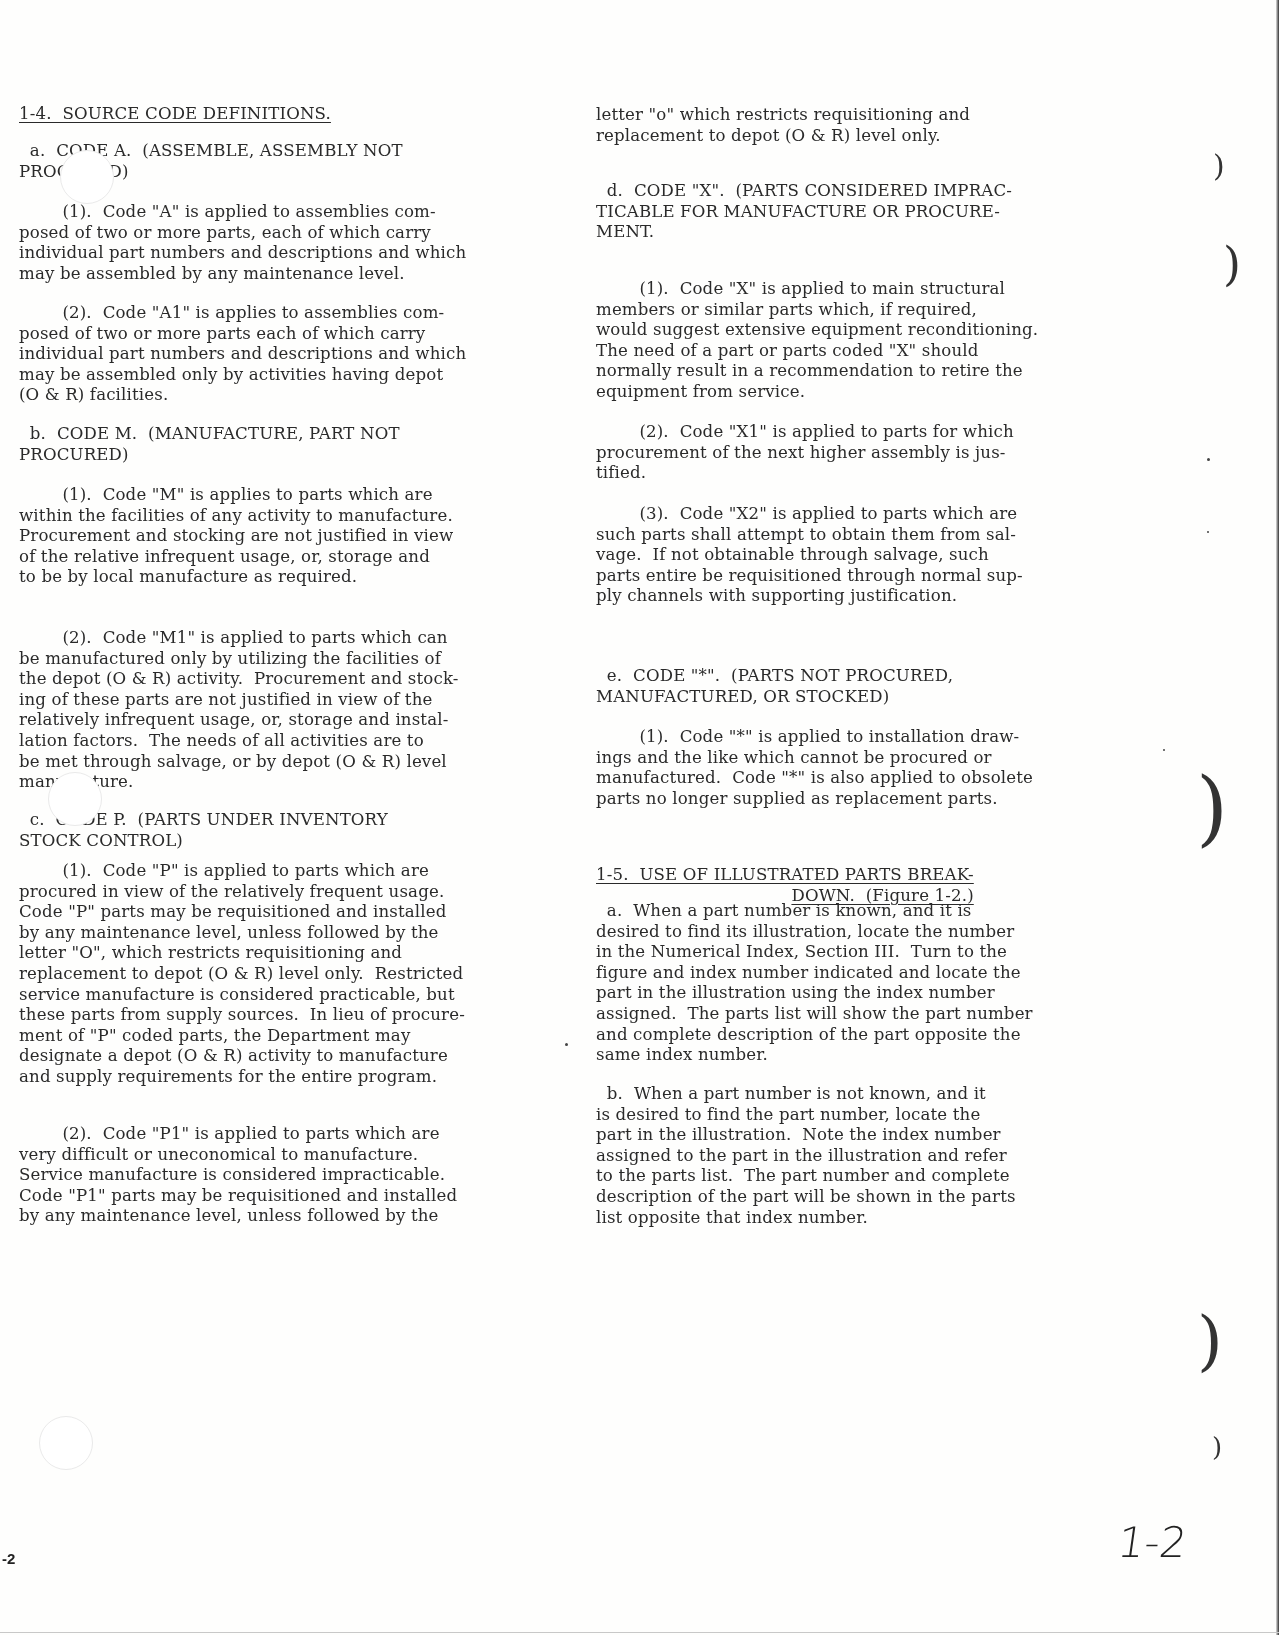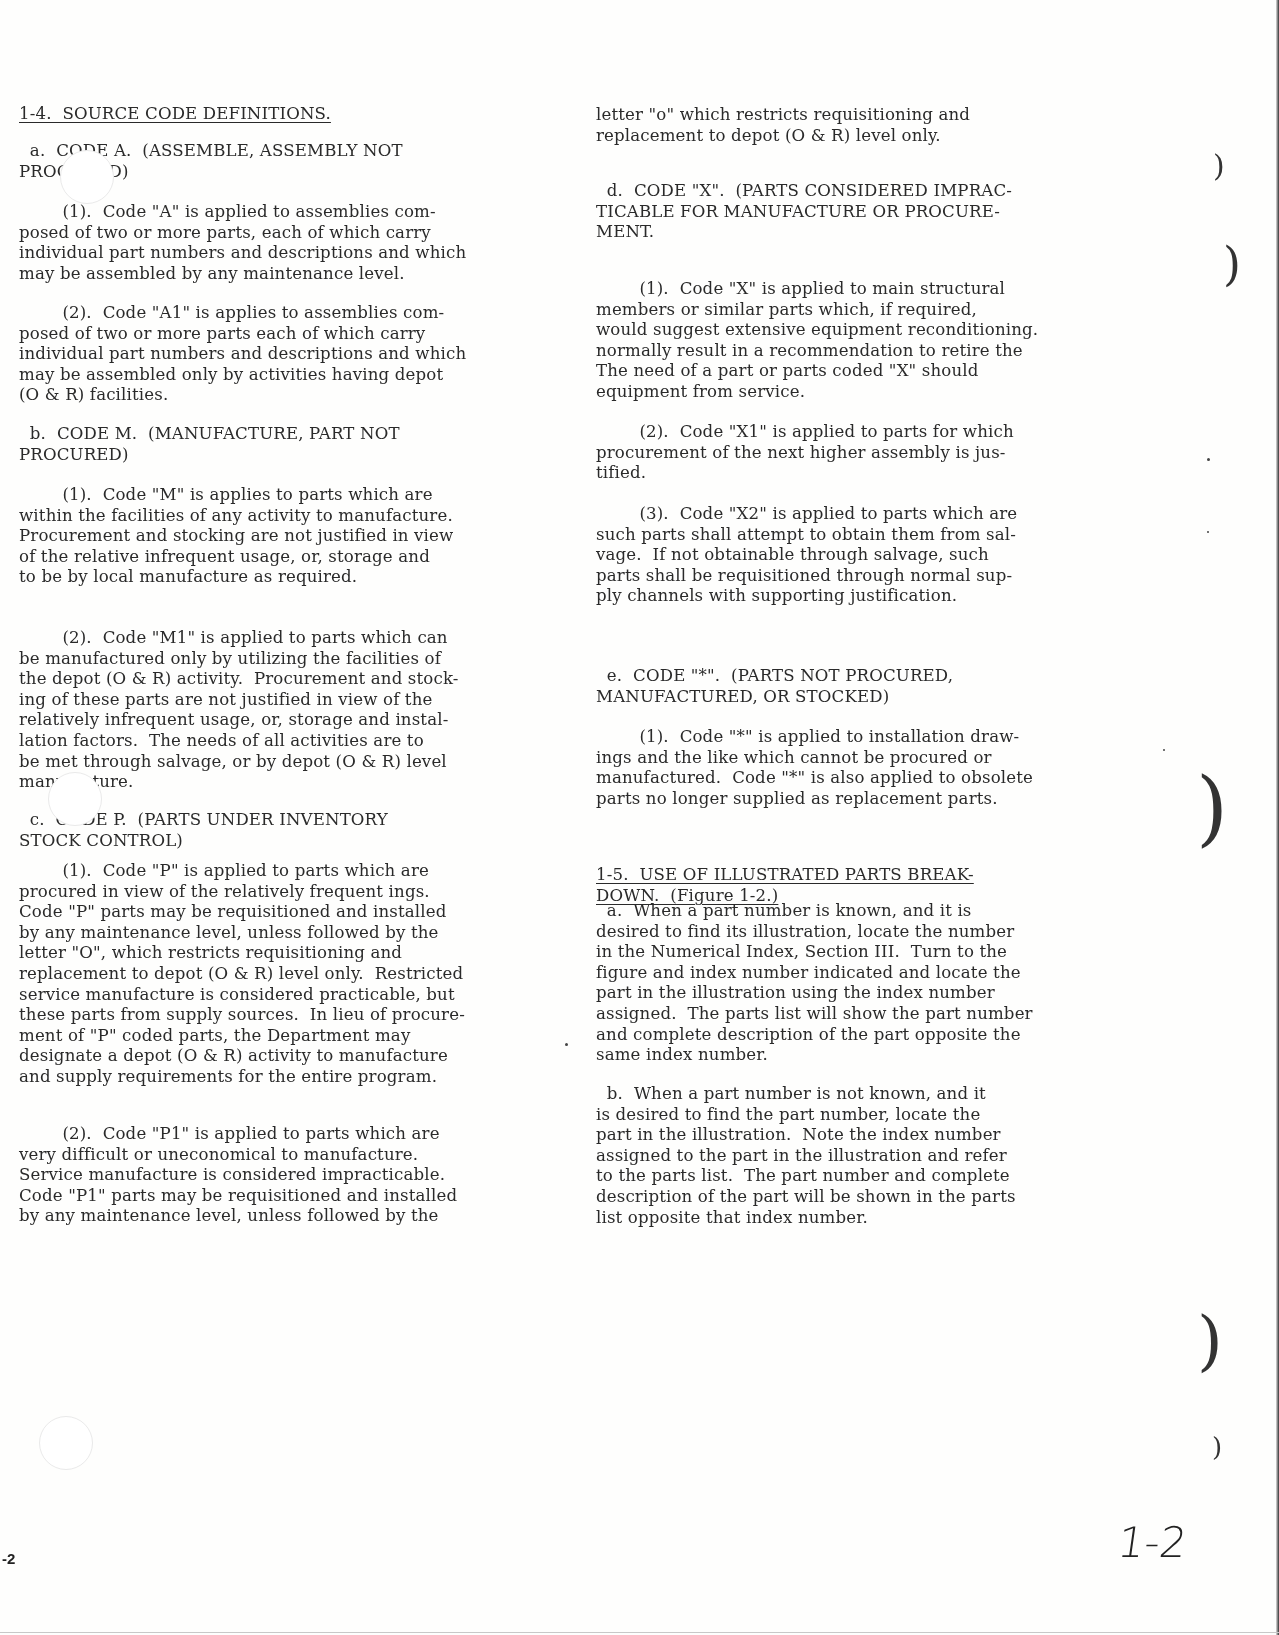--- a/index.html
+++ b/index.html
@@ -38,21 +38,21 @@
     .col {
       position: absolute;
       font-size: 16.6px;
       line-height: 20.6px;
       letter-spacing: 0.15px;
     }
     .col-left { left: 19px; top: 104px; width: 520px; }
     .col-right { left: 596px; top: 105px; width: 510px; }
     .line { white-space: pre; display: block; }
     .blk { position: absolute; left: 0; }
-    .u { text-decoration: underline; text-underline-offset: 3px; text-decoration-thickness: 1.4px; }
+    .u { text-decoration: underline; text-underline-offset: 3px; text-decoration-thickness: 1.4px; text-align: right; }
     .punch {
       position: absolute;
       width: 52px;
       height: 52px;
       border-radius: 50%;
       background: #ffffff;
       border: 1px solid #eaeaea;
     }
     .mark {
       position: absolute;
@@ -131,21 +131,21 @@
       <span class="line">be met through salvage, or by depot (O &amp; R) level</span>
       <span class="line">manufacture.</span>
     </div>
 
     <div class="blk" style="top:706px">
       <span class="line">  c.  CODE P.  (PARTS UNDER INVENTORY</span>
       <span class="line">STOCK CONTROL)</span>
     </div>
     <div class="blk" style="top:757px">
       <span class="line">        (1).  Code "P" is applied to parts which are</span>
-      <span class="line">procured in view of the relatively frequent ings.</span>
+      <span class="line">procured in view of the relatively frequent usage.</span>
       <span class="line">Code "P" parts may be requisitioned and installed</span>
       <span class="line">by any maintenance level, unless followed by the</span>
       <span class="line">letter "O", which restricts requisitioning and</span>
       <span class="line">replacement to depot (O &amp; R) level only.  Restricted</span>
       <span class="line">service manufacture is considered practicable, but</span>
       <span class="line">these parts from supply sources.  In lieu of procure-</span>
       <span class="line">ment of "P" coded parts, the Department may</span>
       <span class="line">designate a depot (O &amp; R) activity to manufacture</span>
       <span class="line">and supply requirements for the entire program.</span>
     </div>
@@ -166,34 +166,34 @@
 
     <div class="blk" style="top:76px">
       <span class="line">  d.  CODE "X".  (PARTS CONSIDERED IMPRAC-</span>
       <span class="line">TICABLE FOR MANUFACTURE OR PROCURE-</span>
       <span class="line">MENT.</span>
     </div>
     <div class="blk" style="top:174px">
       <span class="line">        (1).  Code "X" is applied to main structural</span>
       <span class="line">members or similar parts which, if required,</span>
       <span class="line">would suggest extensive equipment reconditioning.</span>
+      <span class="line">The need of a part or parts coded "X" should</span>
       <span class="line">normally result in a recommendation to retire the</span>
-      <span class="line">The need of a part or parts coded "X" should</span>
       <span class="line">equipment from service.</span>
     </div>
     <div class="blk" style="top:317px">
       <span class="line">        (2).  Code "X1" is applied to parts for which</span>
       <span class="line">procurement of the next higher assembly is jus-</span>
       <span class="line">tified.</span>
     </div>
     <div class="blk" style="top:399px">
       <span class="line">        (3).  Code "X2" is applied to parts which are</span>
       <span class="line">such parts shall attempt to obtain them from sal-</span>
       <span class="line">vage.  If not obtainable through salvage, such</span>
-      <span class="line">parts shall be requisitioned through normal sup-</span>
+      <span class="line">parts entire be requisitioned through normal sup-</span>
       <span class="line">ply channels with supporting justification.</span>
     </div>
 
     <div class="blk" style="top:561px">
       <span class="line">  e.  CODE "*".  (PARTS NOT PROCURED,</span>
       <span class="line">MANUFACTURED, OR STOCKED)</span>
     </div>
     <div class="blk" style="top:622px">
       <span class="line">        (1).  Code "*" is applied to installation draw-</span>
       <span class="line">ings and the like which cannot be procured or</span>

